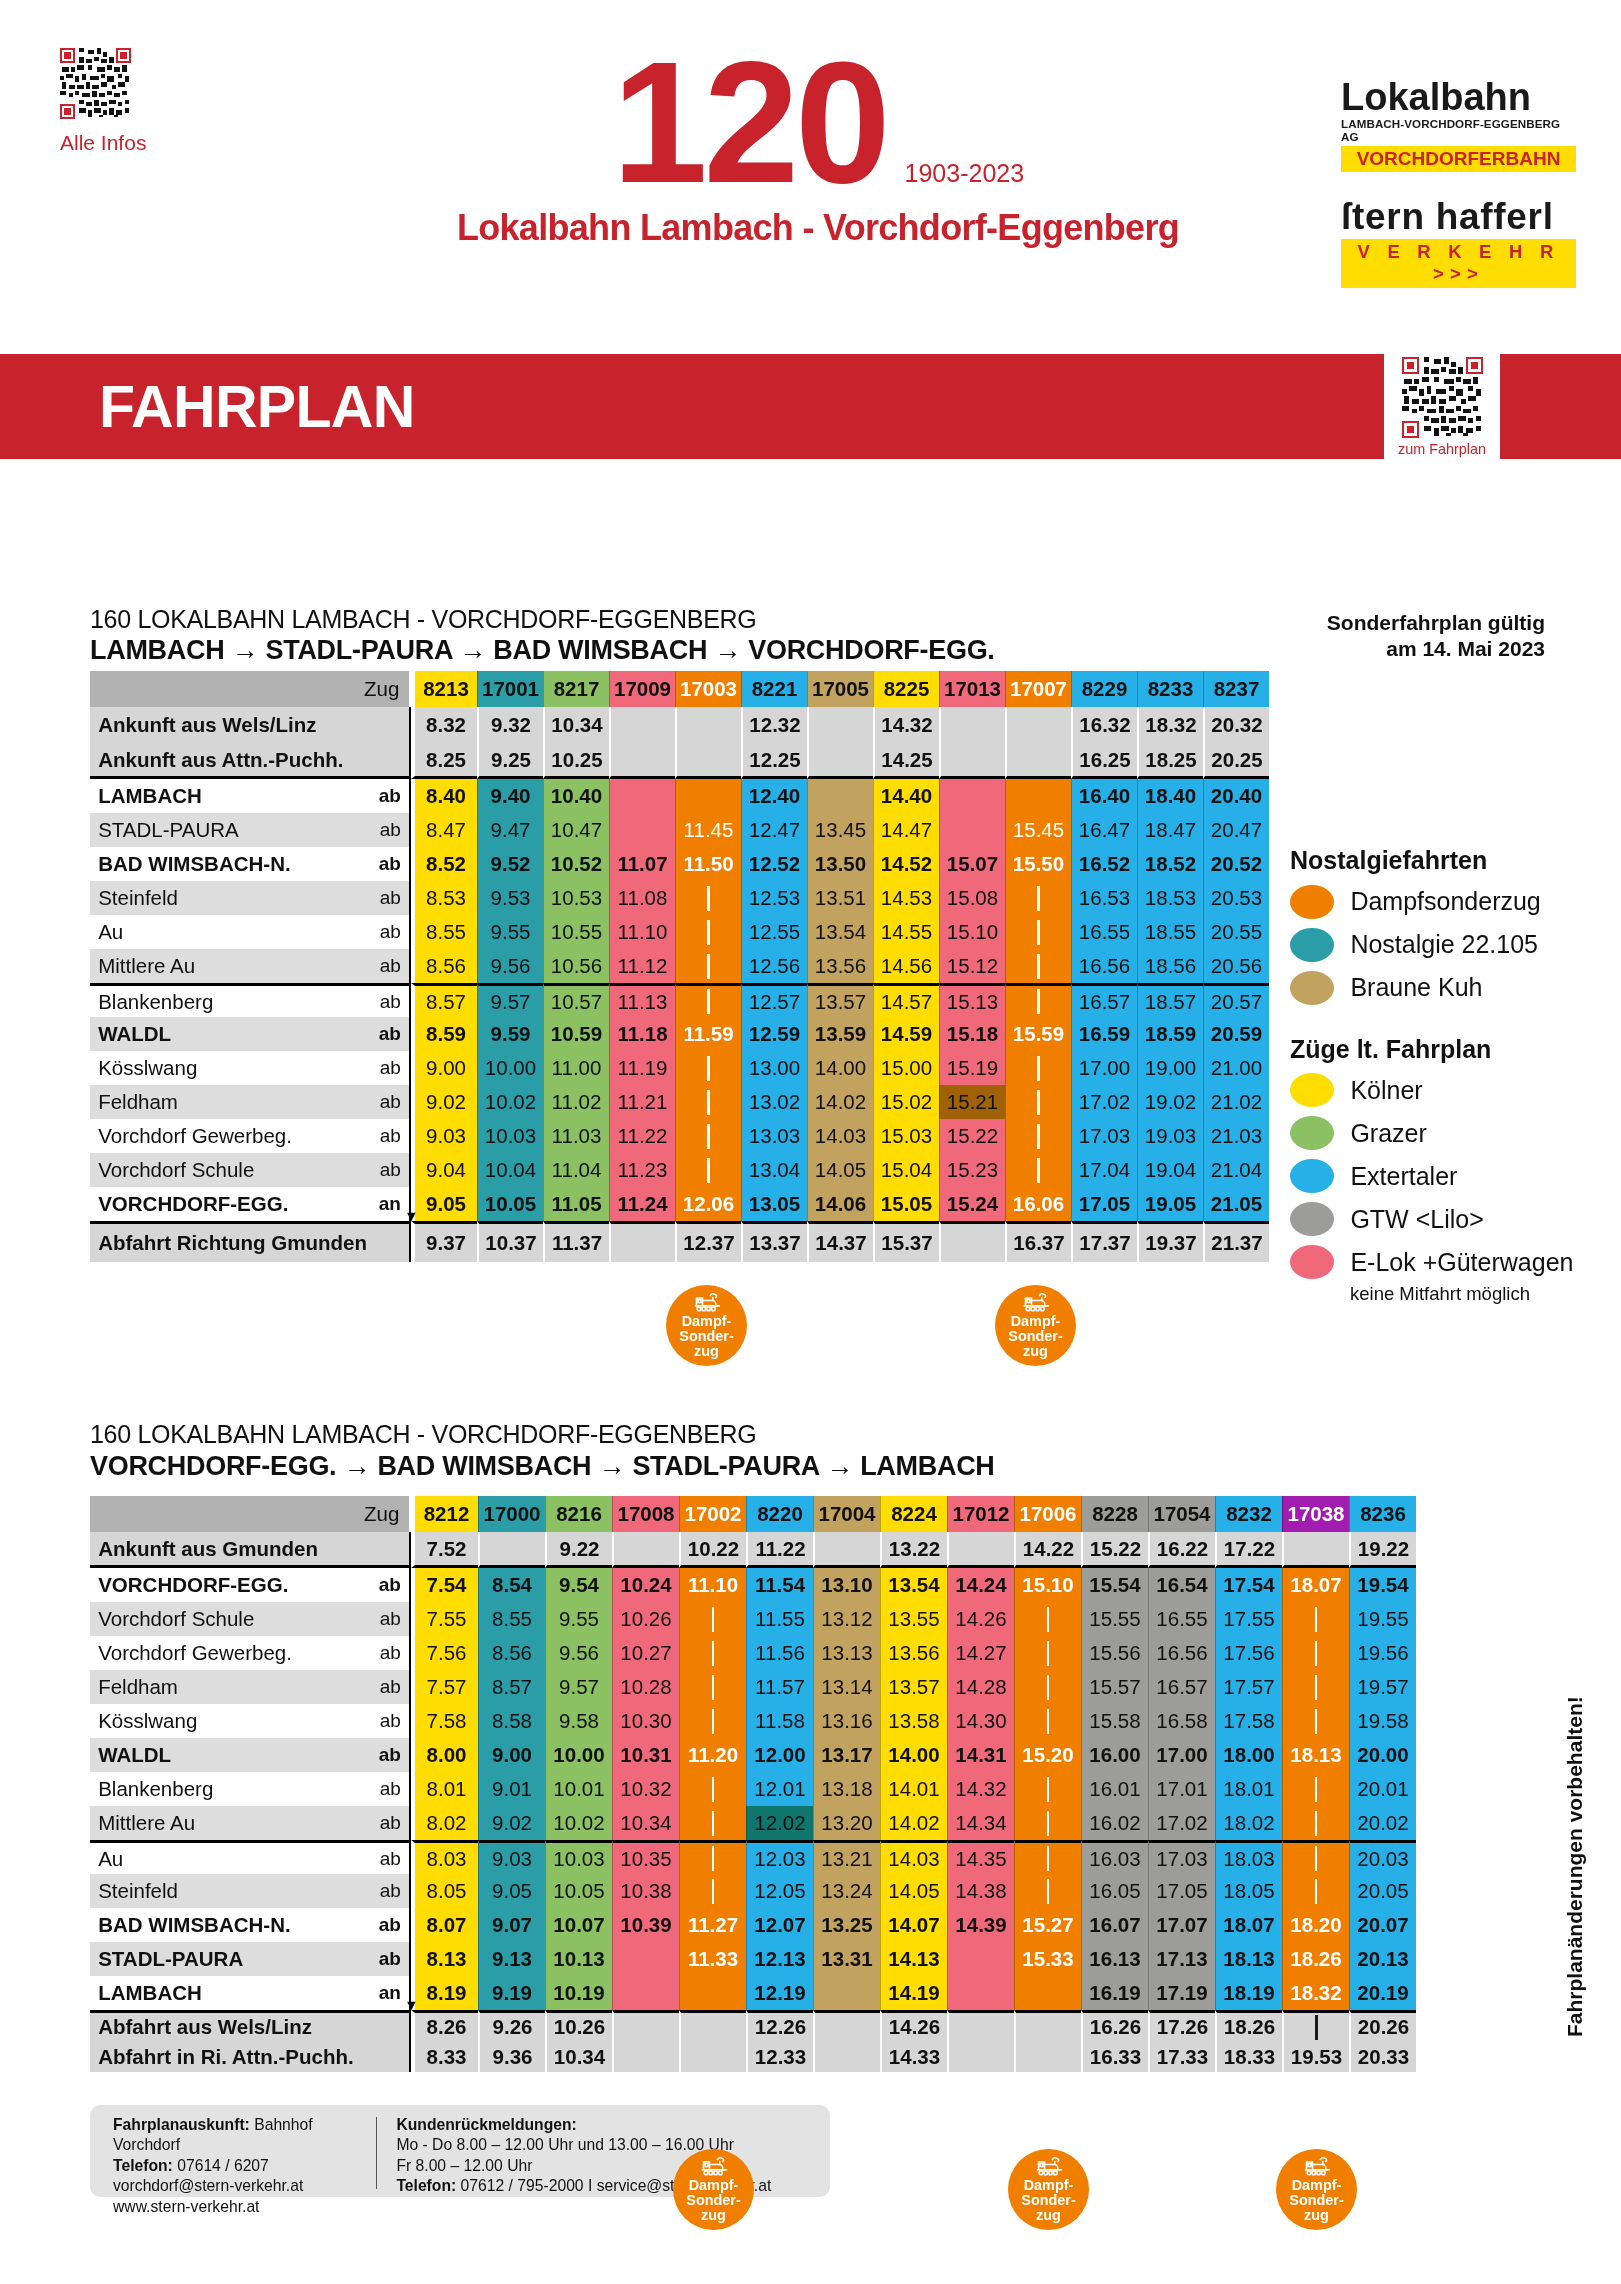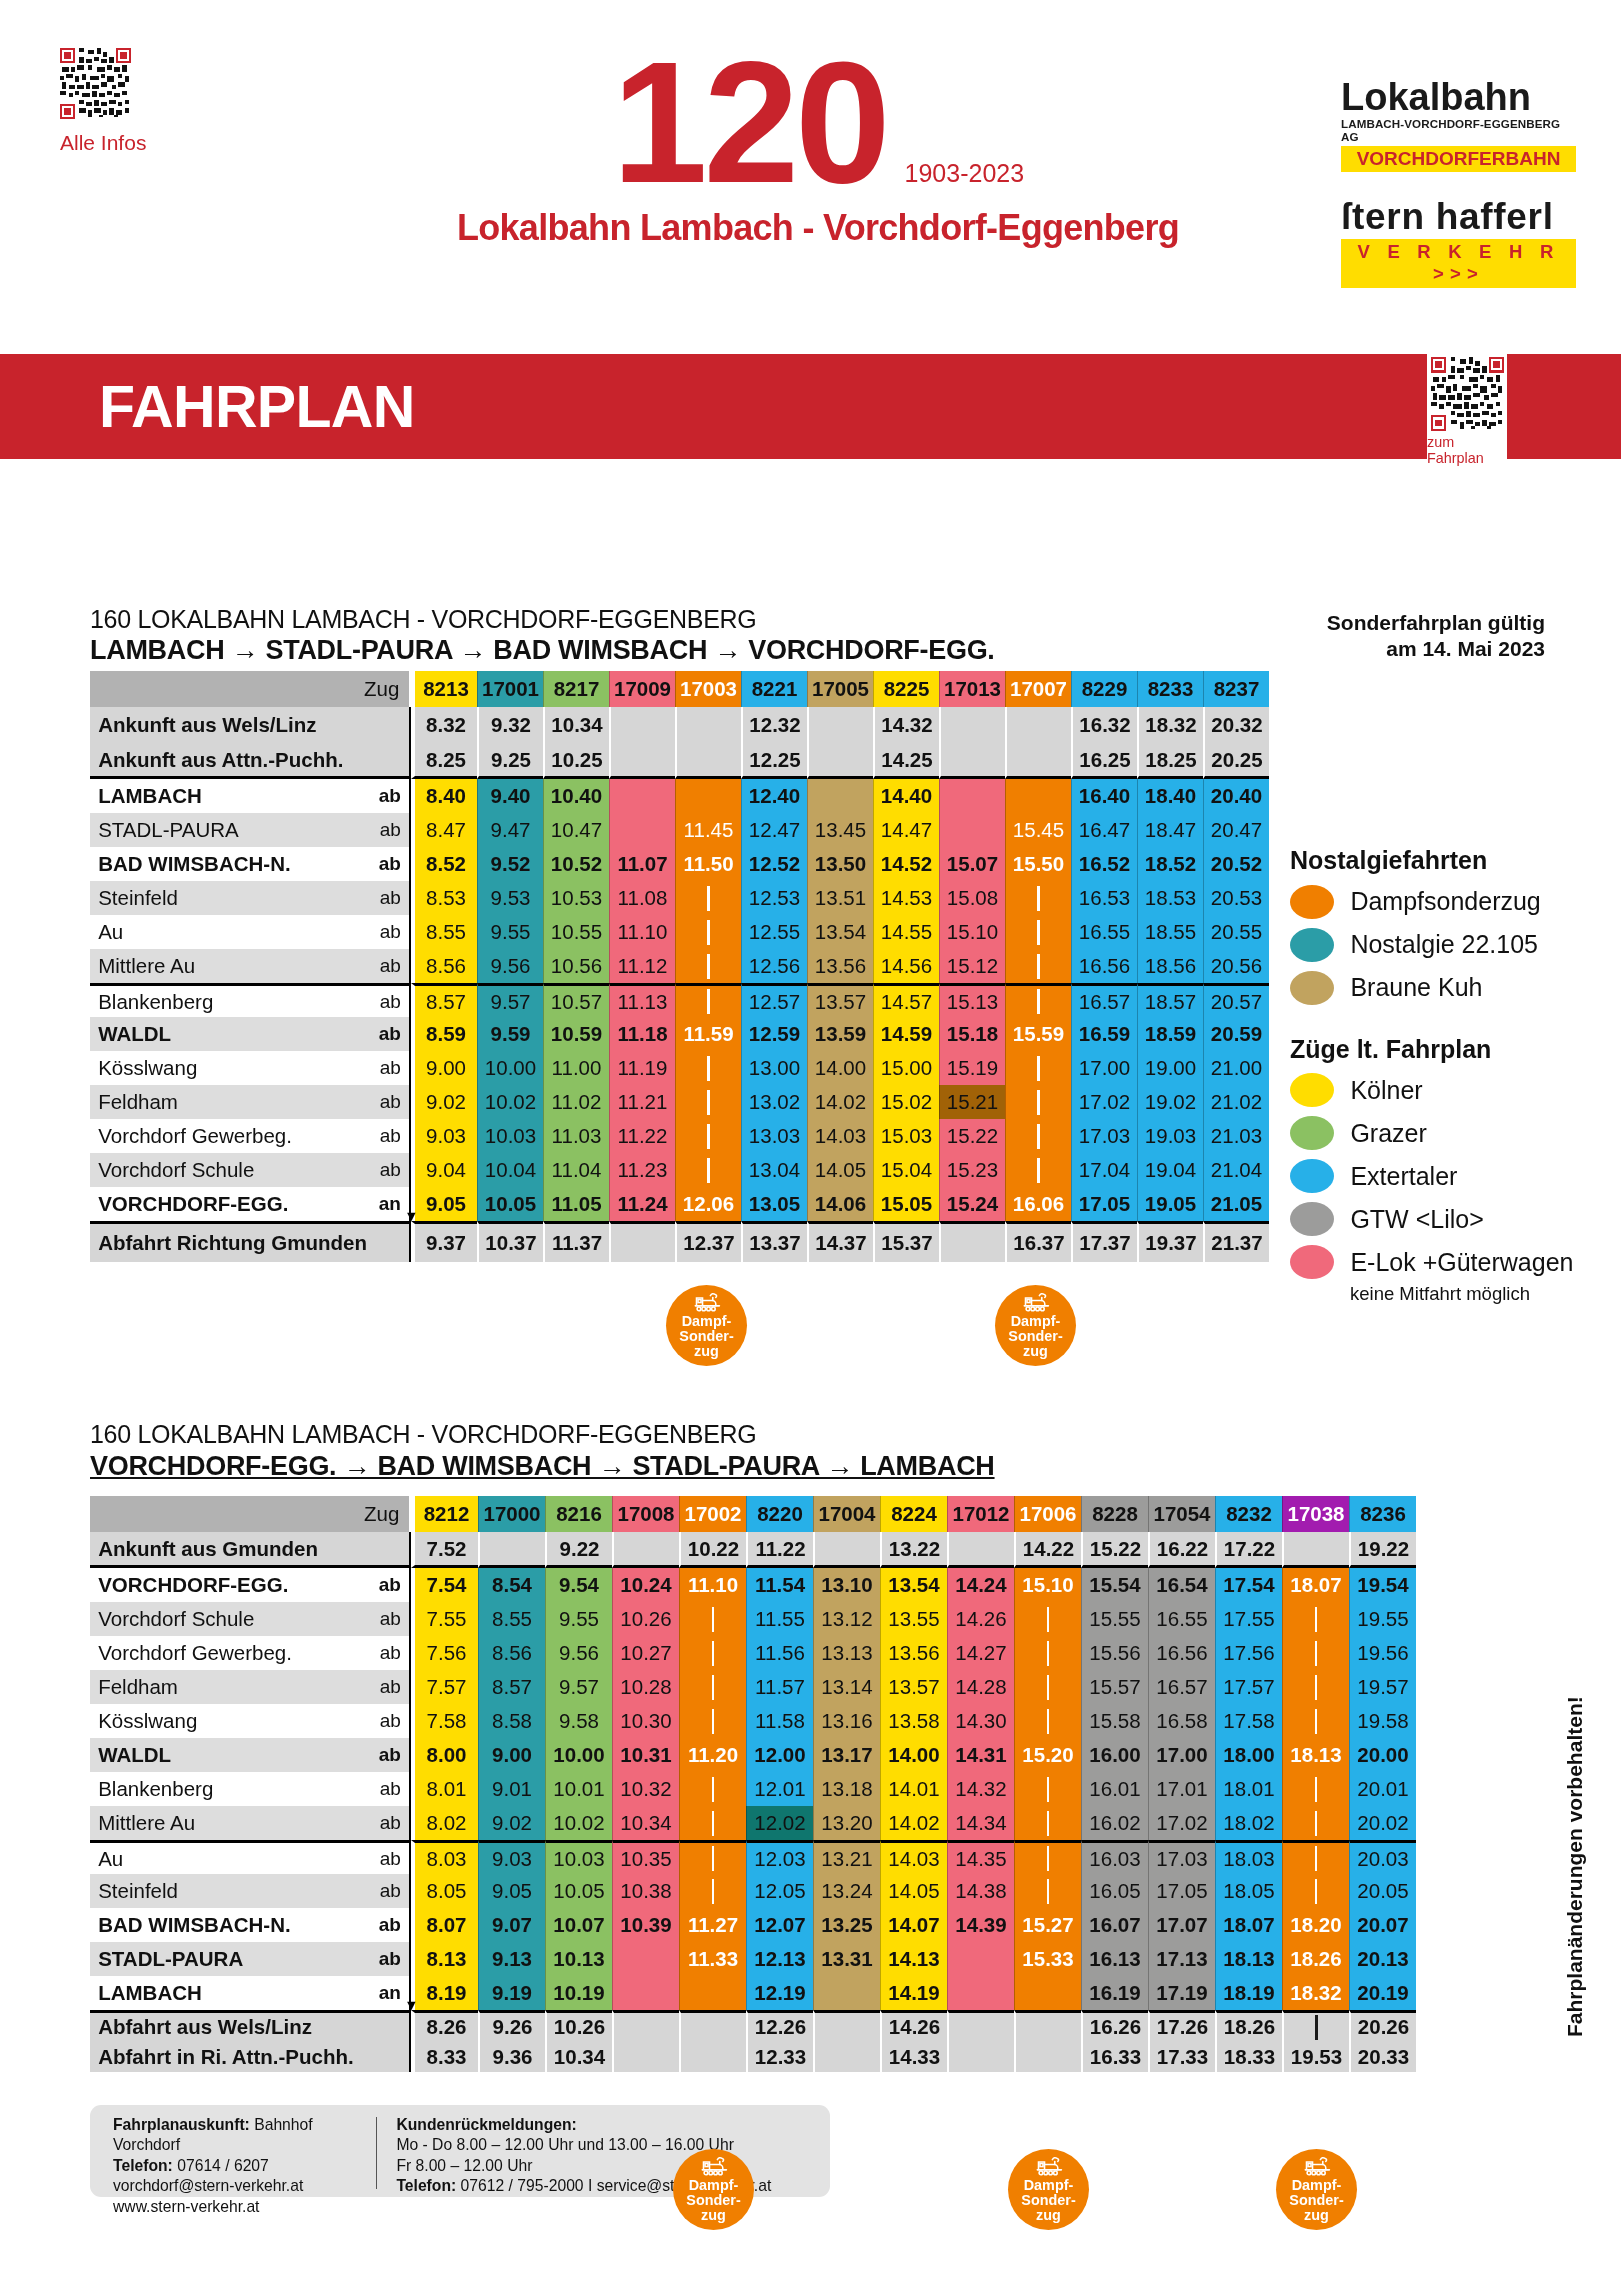--- a/index.html
+++ b/index.html
@@ -29,32 +29,32 @@
   .yellow-badge{background:var(--yellow);color:var(--red);font-weight:bold;text-align:center;}
   .lb-badge{margin-top:2.7px;font-size:19px;padding:2.1px 0;}
   .sh-title{font-size:37px;font-weight:bold;line-height:36px;color:#1a1a1a;margin-top:27px;letter-spacing:0.7px;}
   .sh-badge{margin-top:3.4px;font-size:18.5px;letter-spacing:6.2px;padding:2.7px 0;}
 
   
   .banner{position:absolute;left:0;top:354px;width:1622px;height:105px;background:var(--red);}
   .banner-title{position:absolute;left:99px;top:0;height:105px;display:flex;align-items:center;
                 font-size:59px;color:#fff;font-weight:bold;letter-spacing:-0.7px;white-space:nowrap;}
   .banner-title .rest{font-weight:normal;margin-left:15px;}
-  .qr2box{position:absolute;left:1427px;top:354px;width:80px;height:112px;background:#fff;
+  .qr2box{position:absolute;left:1384px;top:354px;width:116px;height:112px;background:#fff;
           display:flex;flex-direction:column;align-items:center;padding-top:3.4px;}
   .qr2box .qr{width:81px;height:81px;}
   .qr2cap{font-size:14.4px;color:var(--red);margin-top:2.7px;}
 
   .tickets{position:absolute;left:90px;top:490px;font-size:33px;color:var(--red);letter-spacing:-0.3px;}
 
   
   .secline{position:absolute;font-size:25px;color:#111;letter-spacing:-0.3px;}
   .secroute{position:absolute;font-size:27px;font-weight:bold;color:#111;letter-spacing:-0.3px;}
   .s1l{left:90px;top:605px;} .s1r{left:90px;top:635px;}
-  .s2l{left:90px;top:1420px;} .s2r{left:90px;top:1451px;text-decoration:underline;}
+  .s2l{left:90px;top:1420px;} .s2r{left:90px;top:1451px;}
   .sonder-note{position:absolute;right:77px;top:610px;text-align:right;font-size:21px;font-weight:bold;line-height:26px;}
 
   
   .timetable{position:absolute;display:grid;}
   #table1{left:90px;top:671px;}
   #table2{left:90px;top:1496px;}
   .c{display:flex;align-items:center;justify-content:center;font-size:20.5px;position:relative;}
   .hd{height:36px;} .pre{height:36px;background:var(--pregray);font-weight:bold;}
   .st{height:34px;} .post{height:41px;background:var(--pregray);font-weight:bold;}
   .post2{height:31px;background:var(--pregray);font-weight:bold;}

